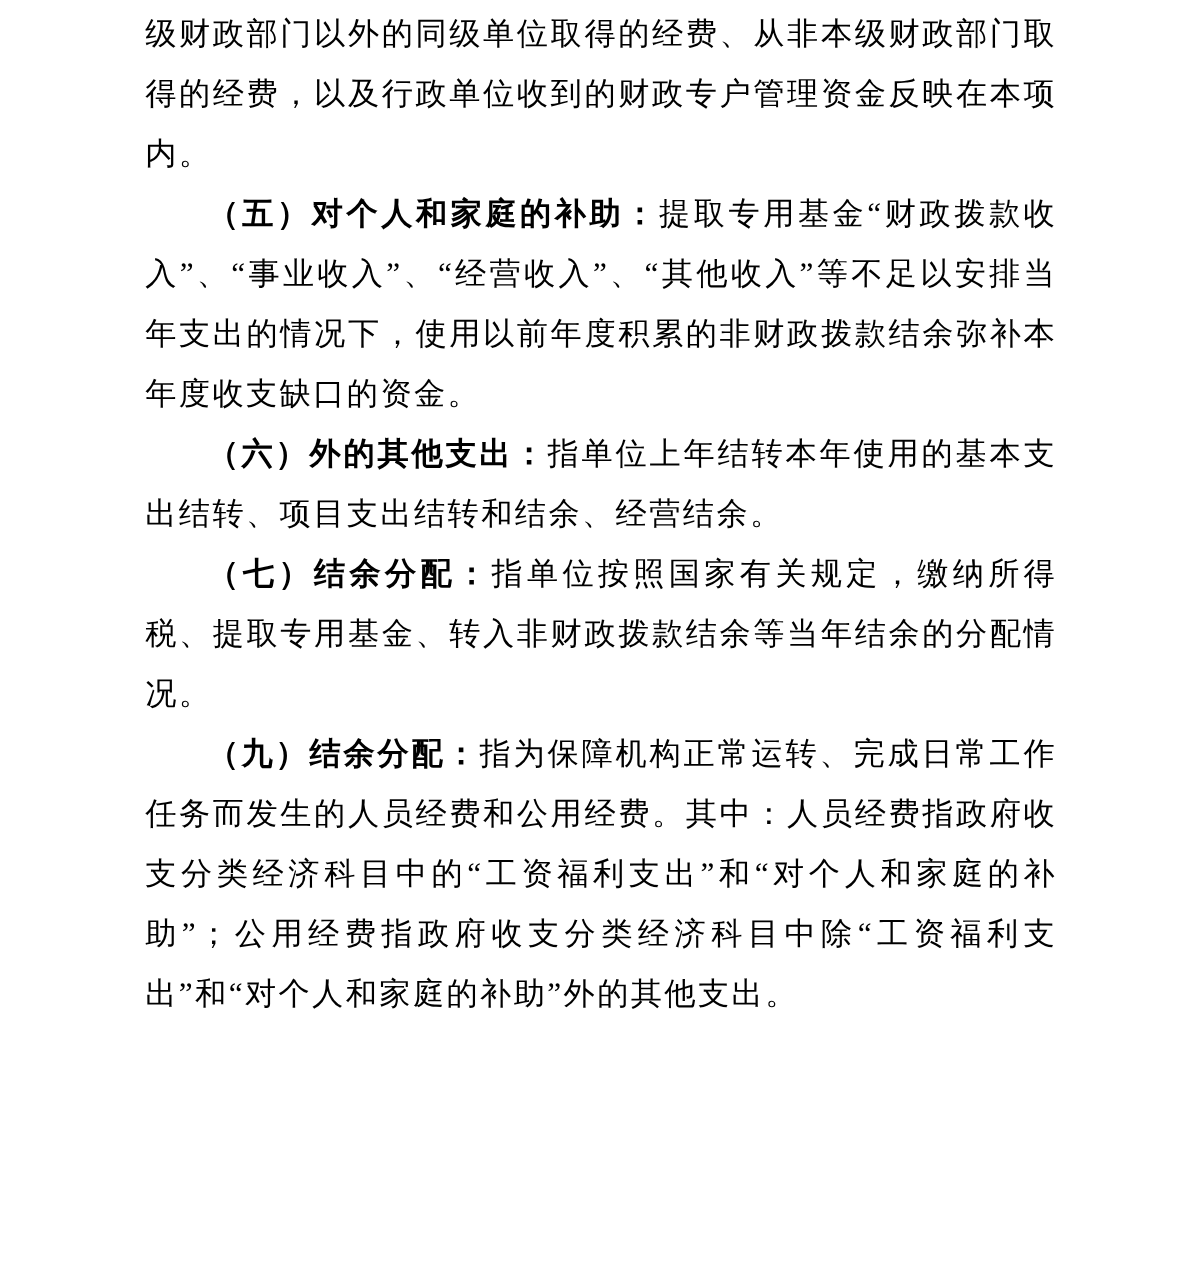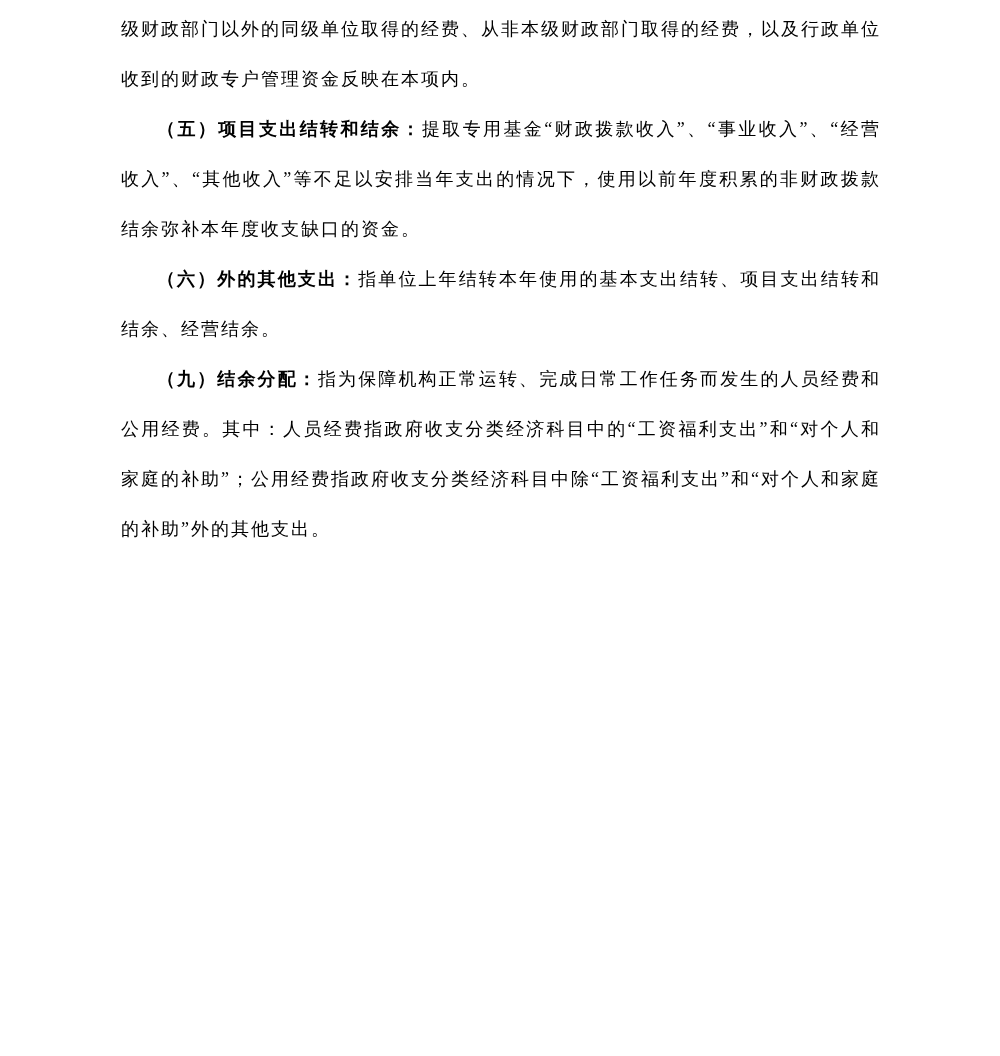--- a/index.html
+++ b/index.html
@@ -14,21 +14,21 @@
     background: #ffffff;
     overflow: hidden;
     font-family: "Liberation Serif", "DejaVu Serif", serif;
   }
   .text-block {
     position: absolute;
     top: 4px;
     left: 121px;
     width: 760px;
     color: #000000;
-    font-size: 18px;
+    font-size: 26px;
     line-height: 50px;
     letter-spacing: 2px;
     text-align: justify;
     text-justify: inter-character;
   }
   .para {
     margin: 0;
   }
   .para.indent {
     text-indent: 2em;
@@ -41,24 +41,25 @@
   }
 </style>
 </head>
 <body>
 
 <div class="page">
   <div class="text-block">
 
     <p class="para"><span class="body">级财政部门以外的同级单位取得的经费、从非本级财政部门取得的经费，以及行政单位收到的财政专户管理资金反映在本项内。</span></p>
 
-    <p class="para indent"><span class="heading">（五）项目支出结转和结余：</span><span class="body">提取专用基金“财政拨款收入”、“事业收入”、“经营收入”、“其他收入”等不足以安排当年支出的情况下，使用以前年度积累的非财政拨款结余弥补本年度收支缺口的资金。</span></p>
+    <p class="para indent"><span class="heading">（五）对个人和家庭的补助：</span><span class="body">提取专用基金“财政拨款收入”、“事业收入”、“经营收入”、“其他收入”等不足以安排当年支出的情况下，使用以前年度积累的非财政拨款结余弥补本年度收支缺口的资金。</span></p>
 
     <p class="para indent"><span class="heading">（六）外的其他支出：</span><span class="body">指单位上年结转本年使用的基本支出结转、项目支出结转和结余、经营结余。</span></p>
 
+    <p class="para indent"><span class="heading">（七）结余分配：</span><span class="body">指单位按照国家有关规定，缴纳所得税、提取专用基金、转入非财政拨款结余等当年结余的分配情况。</span></p>
 
 
     <p class="para indent"><span class="heading">（九）结余分配：</span><span class="body">指为保障机构正常运转、完成日常工作任务而发生的人员经费和公用经费。其中：人员经费指政府收支分类经济科目中的“工资福利支出”和“对个人和家庭的补助”；公用经费指政府收支分类经济科目中除“工资福利支出”和“对个人和家庭的补助”外的其他支出。</span></p>
 
 
     <p class="para indent"></p>
 
   </div>
 </div>
 

